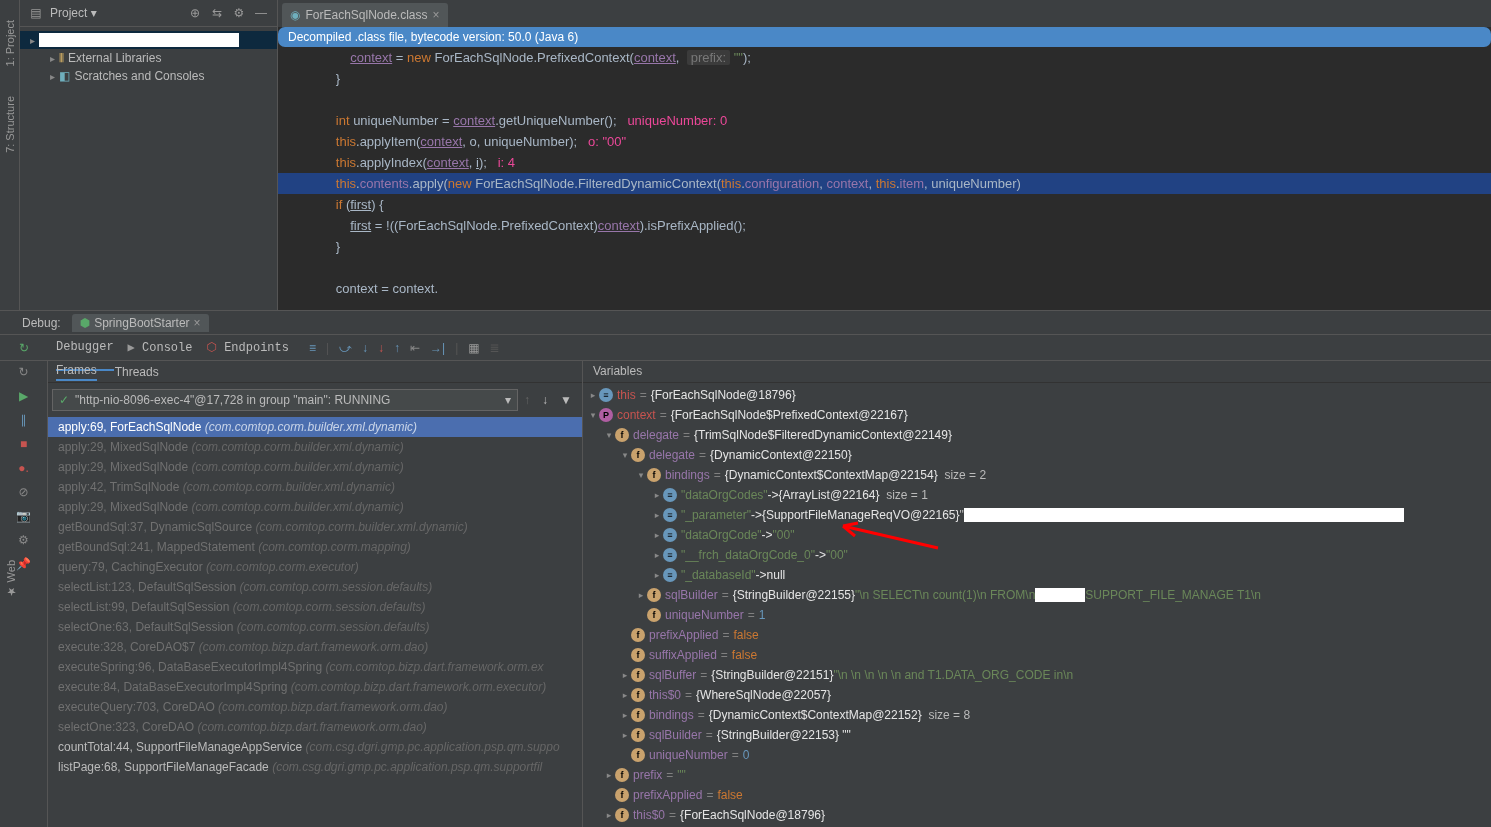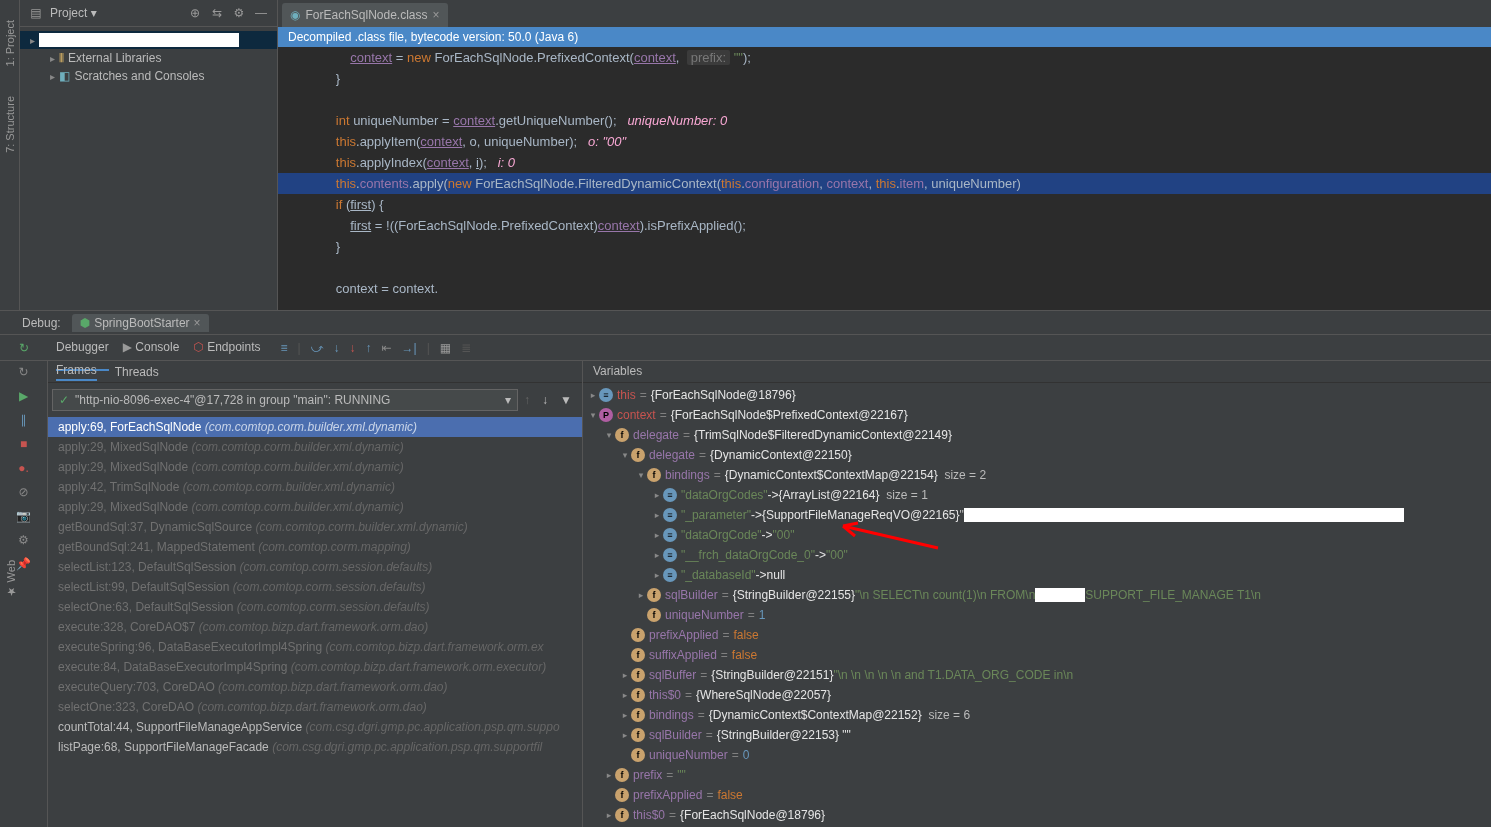--- a/index.html
+++ b/index.html
@@ -12,41 +12,41 @@
 .project-header .title { color:#bbb; flex:1; font-size:12px; }
 .icon-btn { width:16px; height:16px; display:inline-flex; align-items:center; justify-content:center; color:#999; cursor:pointer; }
 .tree { padding:4px 0; }
 .tree-item { display:flex; align-items:center; padding:2px 0 2px 30px; gap:4px; font-size:12px; color:#bbb; cursor:pointer; }
 .tree-item.root { padding-left:10px; background:#0d293e; }
 .tree-item .arrow { color:#888; font-size:10px; }
 .editor-area { flex:1; display:flex; flex-direction:column; background:#2b2b2b; overflow:hidden; }
 .tab-bar { height:27px; background:#3c3f41; display:flex; align-items:flex-end; }
 .file-tab { height:24px; background:#515658; padding:0 8px 0 8px; display:flex; align-items:center; gap:5px; border-top-left-radius:3px; border-top-right-radius:3px; font-size:12px; color:#bbb; margin-left:4px; }
 .file-tab .close { color:#999; cursor:pointer; }
-.banner { background:#4a88c7; color:#fff; padding:3px 10px; font-size:12px; }
+.banner { background:#4a88c7; color:#fff; padding:3px 10px; font-size:12px;border-radius:7px; }
 .code-area { flex:1; display:flex; overflow:hidden; font-family:'Consolas',monospace; font-size:13px; }
 .gutter { width:60px; background:#313335; text-align:right; padding-right:18px; color:#606366; line-height:21px; position:relative; }
 .gutter .bp { position:absolute; left:3px; width:10px; height:10px; background:#db5860; border-radius:50%; }
 .gutter .bulb { position:absolute; left:33px; color:#f0a732; }
 .code { flex:1; line-height:21px; white-space:pre; color:#a9b7c6; overflow:hidden; }
 .code .kw { color:#cc7832; }
 .code .str { color:#6a8759; }
 .code .id { color:#9876aa; }
-.code .cm { color:#f9a8d4; font-style:italic; }
+.code .cm { color:#ec4899; }
 .code .ul { text-decoration:underline; }
 .code .hl-line { background:#214283; display:inline-block; width:100%; }
 .code .hint { background:#3b3b3b; color:#787878; padding:0 4px; border-radius:2px; }
 .debug-panel { border-top:1px solid #555; background:#3c3f41; height:517px; display:flex; flex-direction:column; }
 .debug-tab-row { height:24px; display:flex; align-items:center; padding-left:22px; gap:4px; border-bottom:1px solid #555;}
 .debug-tab-row .lbl { color:#bbb; margin-right:7px; }
 .debug-run-tab { background:#515658; padding:2px 8px; display:flex; align-items:center; gap:4px; border-radius:3px 3px 0 0; }
 .debug-toolbar { height:26px; display:flex; align-items:center; border-bottom:1px solid #555; }
 .debug-toolbar .left-col { width:48px; }
 .debug-toolbar .tabs { display:flex; gap:14px; padding-left:8px; }
-.debug-toolbar .tabs span { color:#bbb; cursor:pointer; padding:15px 0;}
+.debug-toolbar .tabs span { color:#bbb; cursor:pointer; padding:15px 0;font-family:Liberation Mono, monospace;}
 .debug-toolbar .tabs .act { border-bottom:2px solid #4a88c7; }
 .debug-toolbar .actions { display:flex; gap:10px; margin-left:20px; align-items:center;}
 .debug-body { flex:1; display:flex; overflow:hidden; }
 .debug-left-icons { width:48px; background:#3c3f41; display:flex; flex-direction:column; align-items:center; padding-top:4px; gap:10px; border-right:1px solid #555;}
 .frames-panel { width:535px; border-right:1px solid #555; display:flex; flex-direction:column; }
 .frames-header { height:22px; display:flex; align-items:center; padding:0 8px; gap:18px; color:#bbb; border-bottom:1px solid #323232;}
 .thread-select { height:26px; margin:4px; display:flex; align-items:center; }
 .thread-select .sel { flex:1; background:#45494a; border:1px solid #646464; padding:3px 6px; display:flex; align-items:center; gap:6px; color:#bbb; }
 .frame-list { flex:1; overflow:hidden; }
 .frame-item { padding:3px 10px; font-size:12px; color:#888; white-space:nowrap; overflow:hidden; text-overflow:ellipsis; cursor:pointer; }
@@ -117,21 +117,21 @@
         <span class="close">×</span>
       </div>
     </div>
     <div class="banner">Decompiled .class file, bytecode version: 50.0 (Java 6)</div>
     <div class="code-area">
       <div class="code">                    <span class="id ul">context</span> = <span class="kw">new</span> ForEachSqlNode.PrefixedContext(<span class="id ul">context</span>,  <span class="hint">prefix:</span> <span class="str">""</span>);
                 }
 
                 <span class="kw">int</span> uniqueNumber = <span class="id ul">context</span>.getUniqueNumber();   <span class="cm">uniqueNumber: 0</span>
                 <span class="kw">this</span>.applyItem(<span class="id ul">context</span>, o, uniqueNumber);   <span class="cm">o: "00"</span>
-                <span class="kw">this</span>.applyIndex(<span class="id ul">context</span>, <span class="ul">i</span>);   <span class="cm">i: 0</span>
+                <span class="kw">this</span>.applyIndex(<span class="id ul">context</span>, <span class="ul">i</span>);   <span class="cm">i: 4</span>
 <span class="hl-line">                <span class="kw">this</span>.<span class="id">contents</span>.apply(<span class="kw">new</span> ForEachSqlNode.FilteredDynamicContext(<span class="kw">this</span>.<span class="id">configuration</span>, <span class="id">context</span>, <span class="kw">this</span>.<span class="id">item</span>, uniqueNumber)</span>
                 <span class="kw">if</span> (<span class="ul">first</span>) {
                     <span class="ul">first</span> = !((ForEachSqlNode.PrefixedContext)<span class="id ul">context</span>).isPrefixApplied();
                 }
 
                 context = context.</div>
     </div>
   </div>
 </div>
 
@@ -195,20 +195,21 @@
         <span style="padding:0 6px;color:#bbb">▼</span>
       </div>
       <div class="frame-list" id="frame-list">
           <div class="frame-item sel">apply:69, ForEachSqlNode <span class="loc">(com.comtop.corm.builder.xml.dynamic)</span></div>
           <div class="frame-item low">apply:29, MixedSqlNode <span class="loc">(com.comtop.corm.builder.xml.dynamic)</span></div>
           <div class="frame-item low">apply:29, MixedSqlNode <span class="loc">(com.comtop.corm.builder.xml.dynamic)</span></div>
           <div class="frame-item low">apply:42, TrimSqlNode <span class="loc">(com.comtop.corm.builder.xml.dynamic)</span></div>
           <div class="frame-item low">apply:29, MixedSqlNode <span class="loc">(com.comtop.corm.builder.xml.dynamic)</span></div>
           <div class="frame-item low">getBoundSql:37, DynamicSqlSource <span class="loc">(com.comtop.corm.builder.xml.dynamic)</span></div>
           <div class="frame-item low">getBoundSql:241, MappedStatement <span class="loc">(com.comtop.corm.mapping)</span></div>
+          <div class="frame-item low">query:79, CachingExecutor <span class="loc">(com.comtop.corm.executor)</span></div>
           <div class="frame-item low">selectList:123, DefaultSqlSession <span class="loc">(com.comtop.corm.session.defaults)</span></div>
           <div class="frame-item low">selectList:99, DefaultSqlSession <span class="loc">(com.comtop.corm.session.defaults)</span></div>
           <div class="frame-item low">selectOne:63, DefaultSqlSession <span class="loc">(com.comtop.corm.session.defaults)</span></div>
           <div class="frame-item low">execute:328, CoreDAO$7 <span class="loc">(com.comtop.bizp.dart.framework.orm.dao)</span></div>
           <div class="frame-item low">executeSpring:96, DataBaseExecutorImpl4Spring <span class="loc">(com.comtop.bizp.dart.framework.orm.ex</span></div>
           <div class="frame-item low">execute:84, DataBaseExecutorImpl4Spring <span class="loc">(com.comtop.bizp.dart.framework.orm.executor)</span></div>
           <div class="frame-item low">executeQuery:703, CoreDAO <span class="loc">(com.comtop.bizp.dart.framework.orm.dao)</span></div>
           <div class="frame-item low">selectOne:323, CoreDAO <span class="loc">(com.comtop.bizp.dart.framework.orm.dao)</span></div>
           <div class="frame-item nor">countTotal:44, SupportFileManageAppService <span class="loc">(com.csg.dgri.gmp.pc.application.psp.qm.suppo</span></div>
           <div class="frame-item nor">listPage:68, SupportFileManageFacade <span class="loc">(com.csg.dgri.gmp.pc.application.psp.qm.supportfil</span></div>
@@ -308,21 +309,21 @@
             <span class="val">{StringBuilder@22151}</span> 
             <span class="vstr">"\n           \n            \n            \n            \n            and T1.DATA_ORG_CODE in\n</span>
           </div>
         <div class="var-row" style="padding-left:36px">
             <span class="arr">▸</span>
             <span class="ic ic-f">f</span>
             <span class="nm">this$0</span>
             <span class="eq">=</span>
             <span class="val">{WhereSqlNode@22057}</span>
           </div>
-        <div class="var-row" style="padding-left:36px"><span class="arr">▸</span><span class="ic ic-f">f</span><span class="nm">bindings</span><span class="eq">=</span><span class="val">{DynamicContext$ContextMap@22152}</span>&nbsp;&nbsp;<span>size = 6</span></div>
+        <div class="var-row" style="padding-left:36px"><span class="arr">▸</span><span class="ic ic-f">f</span><span class="nm">bindings</span><span class="eq">=</span><span class="val">{DynamicContext$ContextMap@22152}</span>&nbsp;&nbsp;<span>size = 8</span></div>
         <div class="var-row" style="padding-left:36px">
             <span class="arr">▸</span>
             <span class="ic ic-f">f</span>
             <span class="nm">sqlBuilder</span>
             <span class="eq">=</span>
             <span class="val">{StringBuilder@22153} ""</span>
           </div>
         <div class="var-row" style="padding-left:36px">
             <span class="arr" style="visibility:hidden">▸</span>
             <span class="ic ic-f">f</span>

